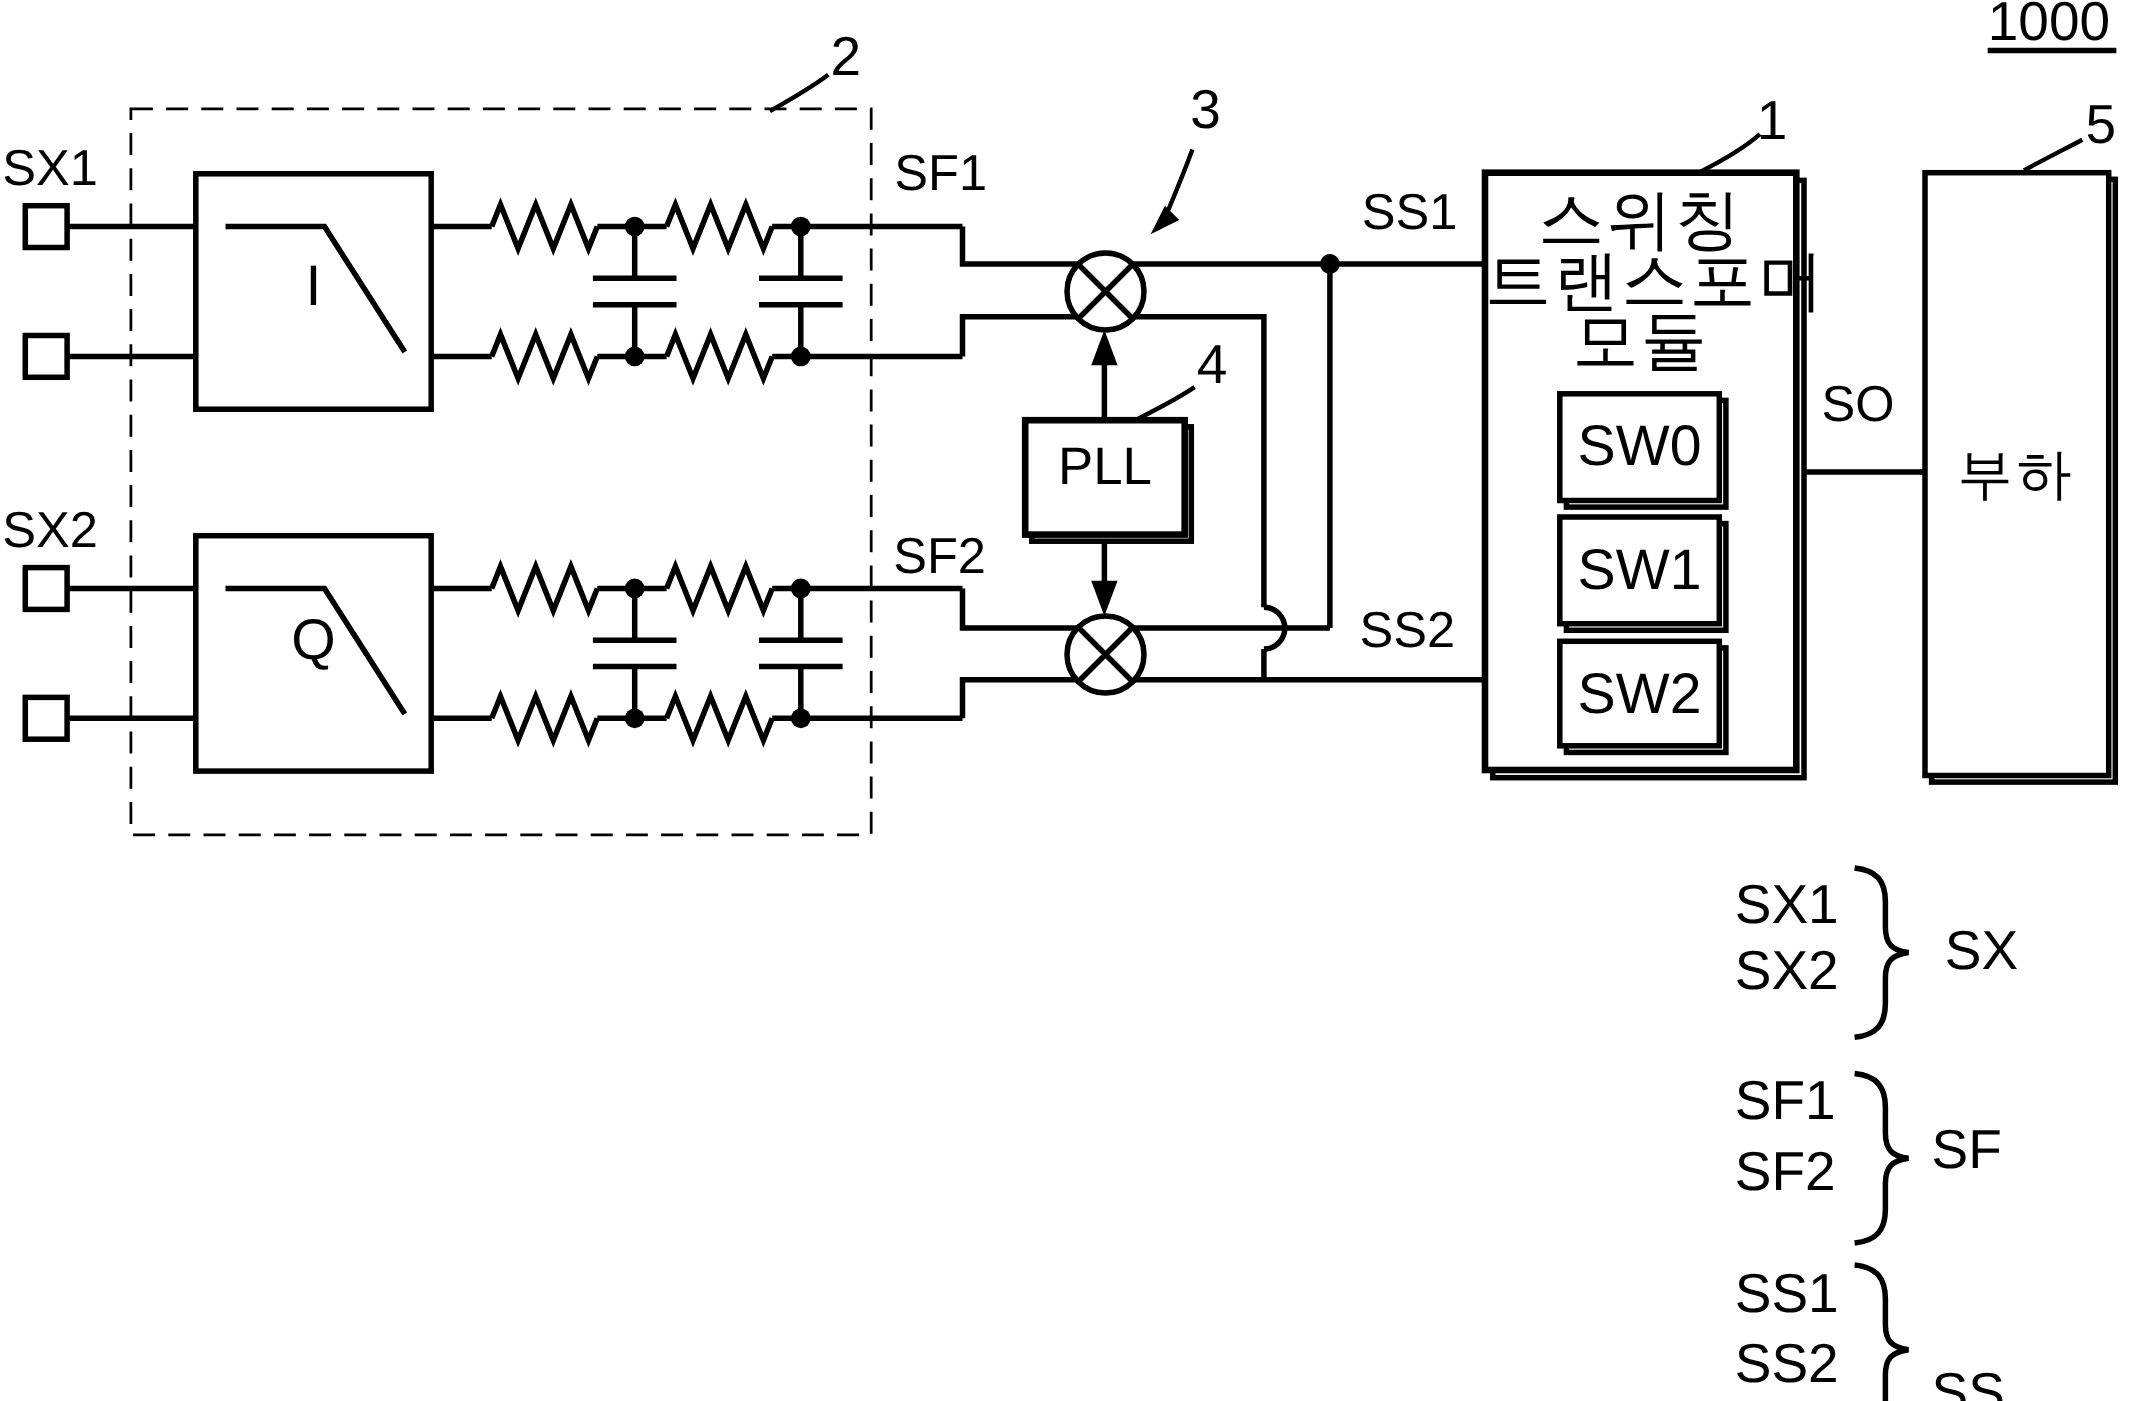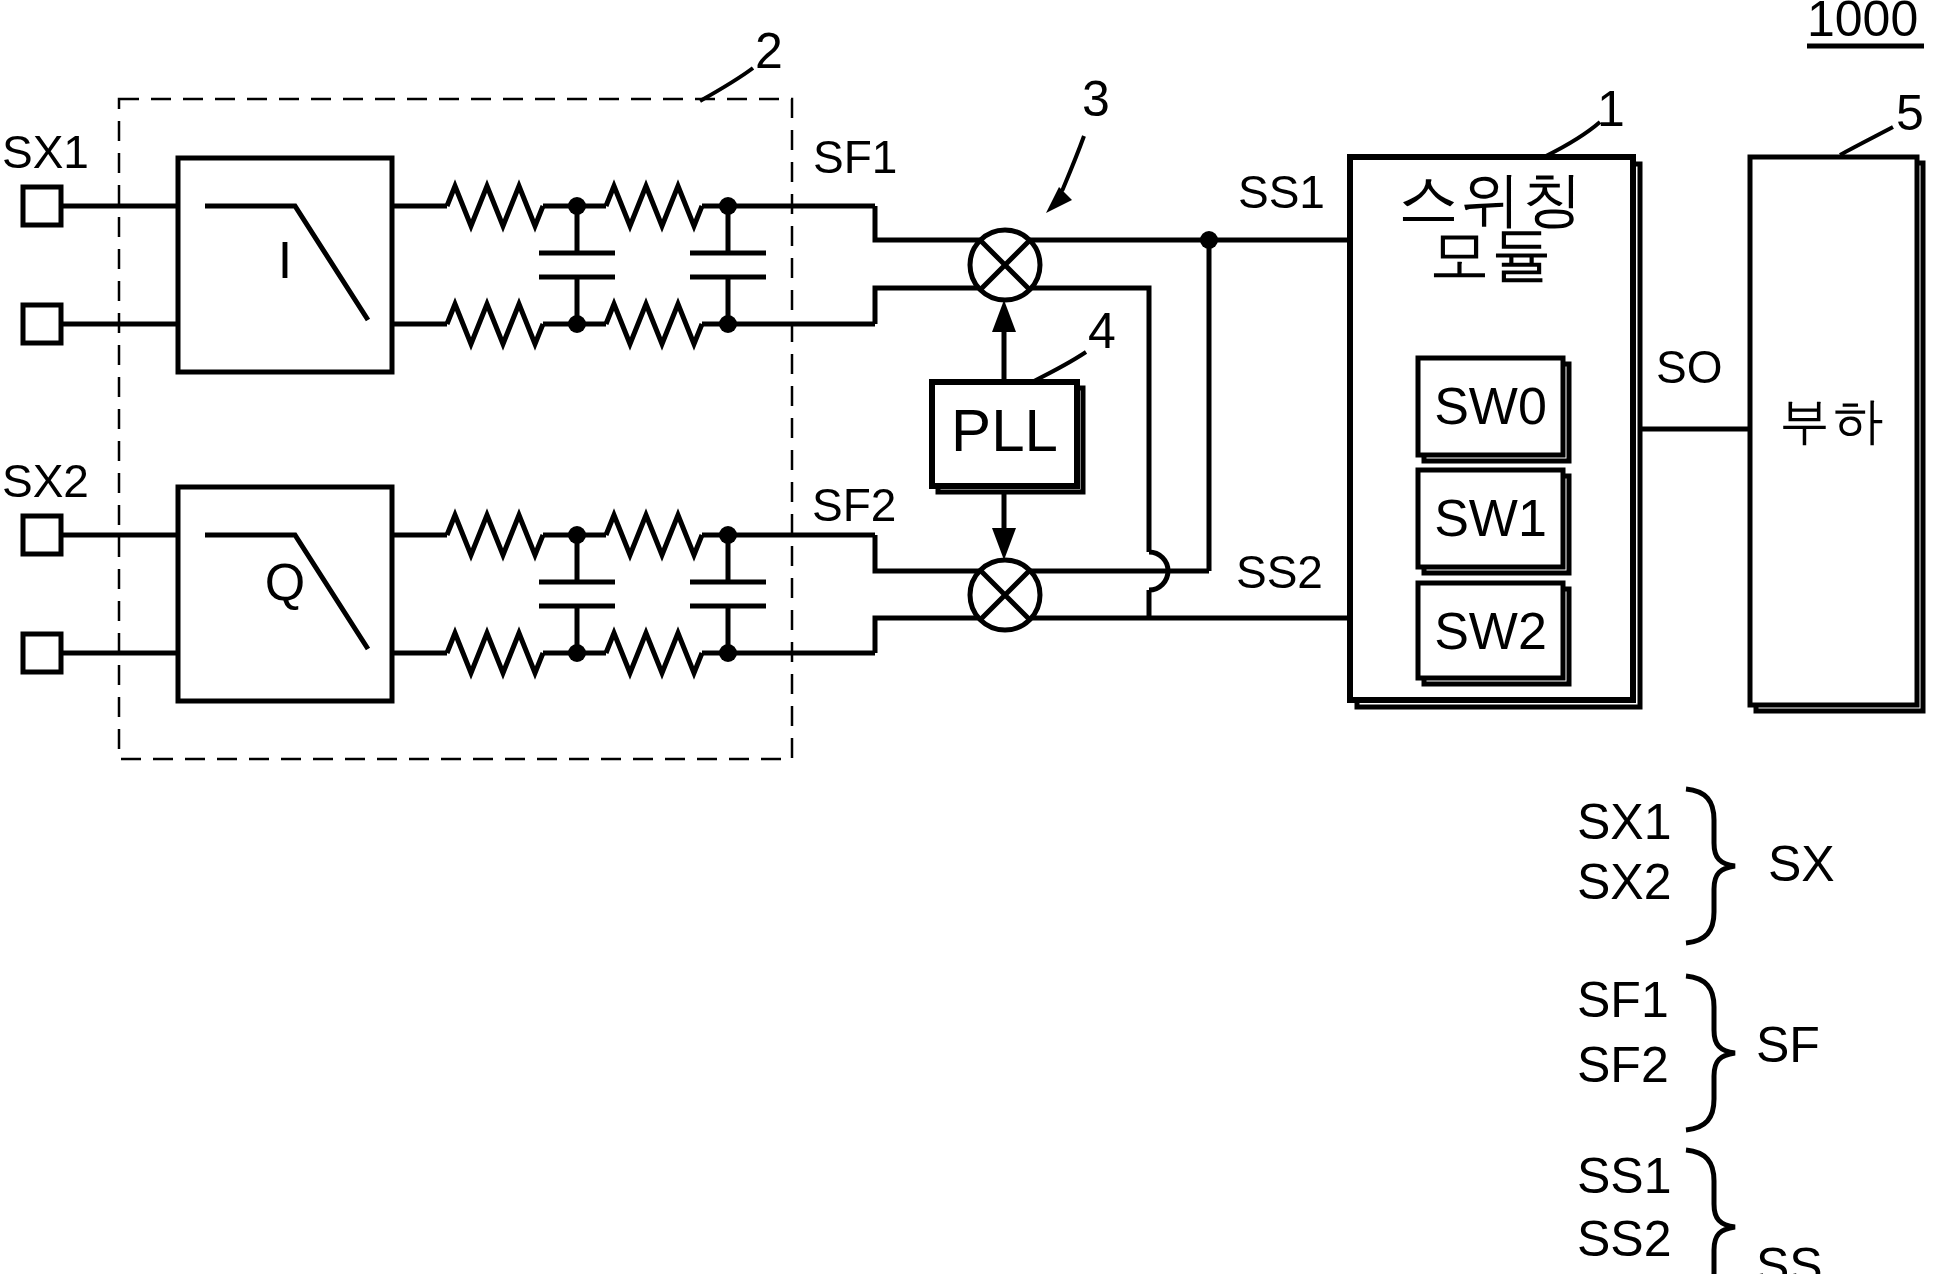--- a/index.html
+++ b/index.html
@@ -3,21 +3,21 @@
 <meta charset="utf-8">
 <style>
   html,body{margin:0;padding:0;background:#fff;}
   .fig{position:relative;width:1940px;height:1274px;background:#fff;overflow:hidden;
        font-family:"Liberation Sans",sans-serif;color:#000;border-radius:29px;}
   .fig svg{position:absolute;left:0;top:0;}
   .lbl{position:absolute;white-space:nowrap;line-height:1;color:#000;}
   .ctr{text-align:center;}
   .f46{font-size:46px;}
   .f50{font-size:50px;}
-  .f48{font-size:60px;}
+  .f48{font-size:48px;}
   .f44{font-size:52px;}
   .f52{font-size:52px;}
   .kor{font-size:60px;line-height:55px;letter-spacing:2px;}
 </style>
 </head>
 <body>
 
 <div class="fig">
 
 <svg width="1940" height="1274" viewBox="0 0 1940 1274">
@@ -139,27 +139,28 @@
 <div class="lbl f46" style="left:813px;top:134px;">SF1</div>
 <div class="lbl f46" style="left:812px;top:482px;">SF2</div>
 <div class="lbl f46" style="left:1238px;top:169px;">SS1</div>
 <div class="lbl f46" style="left:1236px;top:549px;">SS2</div>
 <div class="lbl f46" style="left:1656px;top:344px;">SO</div>
 
 <div class="lbl f48 ctr" style="left:932px;top:401px;width:145px;">PLL</div>
 
 <div class="lbl kor ctr" style="left:1350px;top:172px;width:283px;">
   <div>스위칭</div>
+  <div>트랜스포머</div>
   <div>모듈</div>
 </div>
 <div class="lbl f44 ctr" style="left:1418px;top:380px;width:145px;">SW0</div>
 <div class="lbl f44 ctr" style="left:1418px;top:492px;width:145px;">SW1</div>
 <div class="lbl f44 ctr" style="left:1418px;top:605px;width:145px;">SW2</div>
 
-<div class="lbl f50 ctr" style="left:1750px;top:396px;width:167px;letter-spacing:4px;">부하</div>
+<div class="lbl f50 ctr" style="left:1750px;top:406px;width:167px;letter-spacing:4px;">부하</div>
 
 <div class="lbl f50" style="left:1597px;top:84px;">1</div>
 <div class="lbl f50" style="left:755px;top:26px;">2</div>
 <div class="lbl f50" style="left:1082px;top:74px;">3</div>
 <div class="lbl f50" style="left:1088px;top:306px;">4</div>
 <div class="lbl f50" style="left:1896px;top:88px;">5</div>
 
 <div class="lbl f50" style="left:1577px;top:797px;">SX1</div>
 <div class="lbl f50" style="left:1577px;top:857px;">SX2</div>
 <div class="lbl f50" style="left:1756px;top:839px;margin-left:12px;">SX</div>

